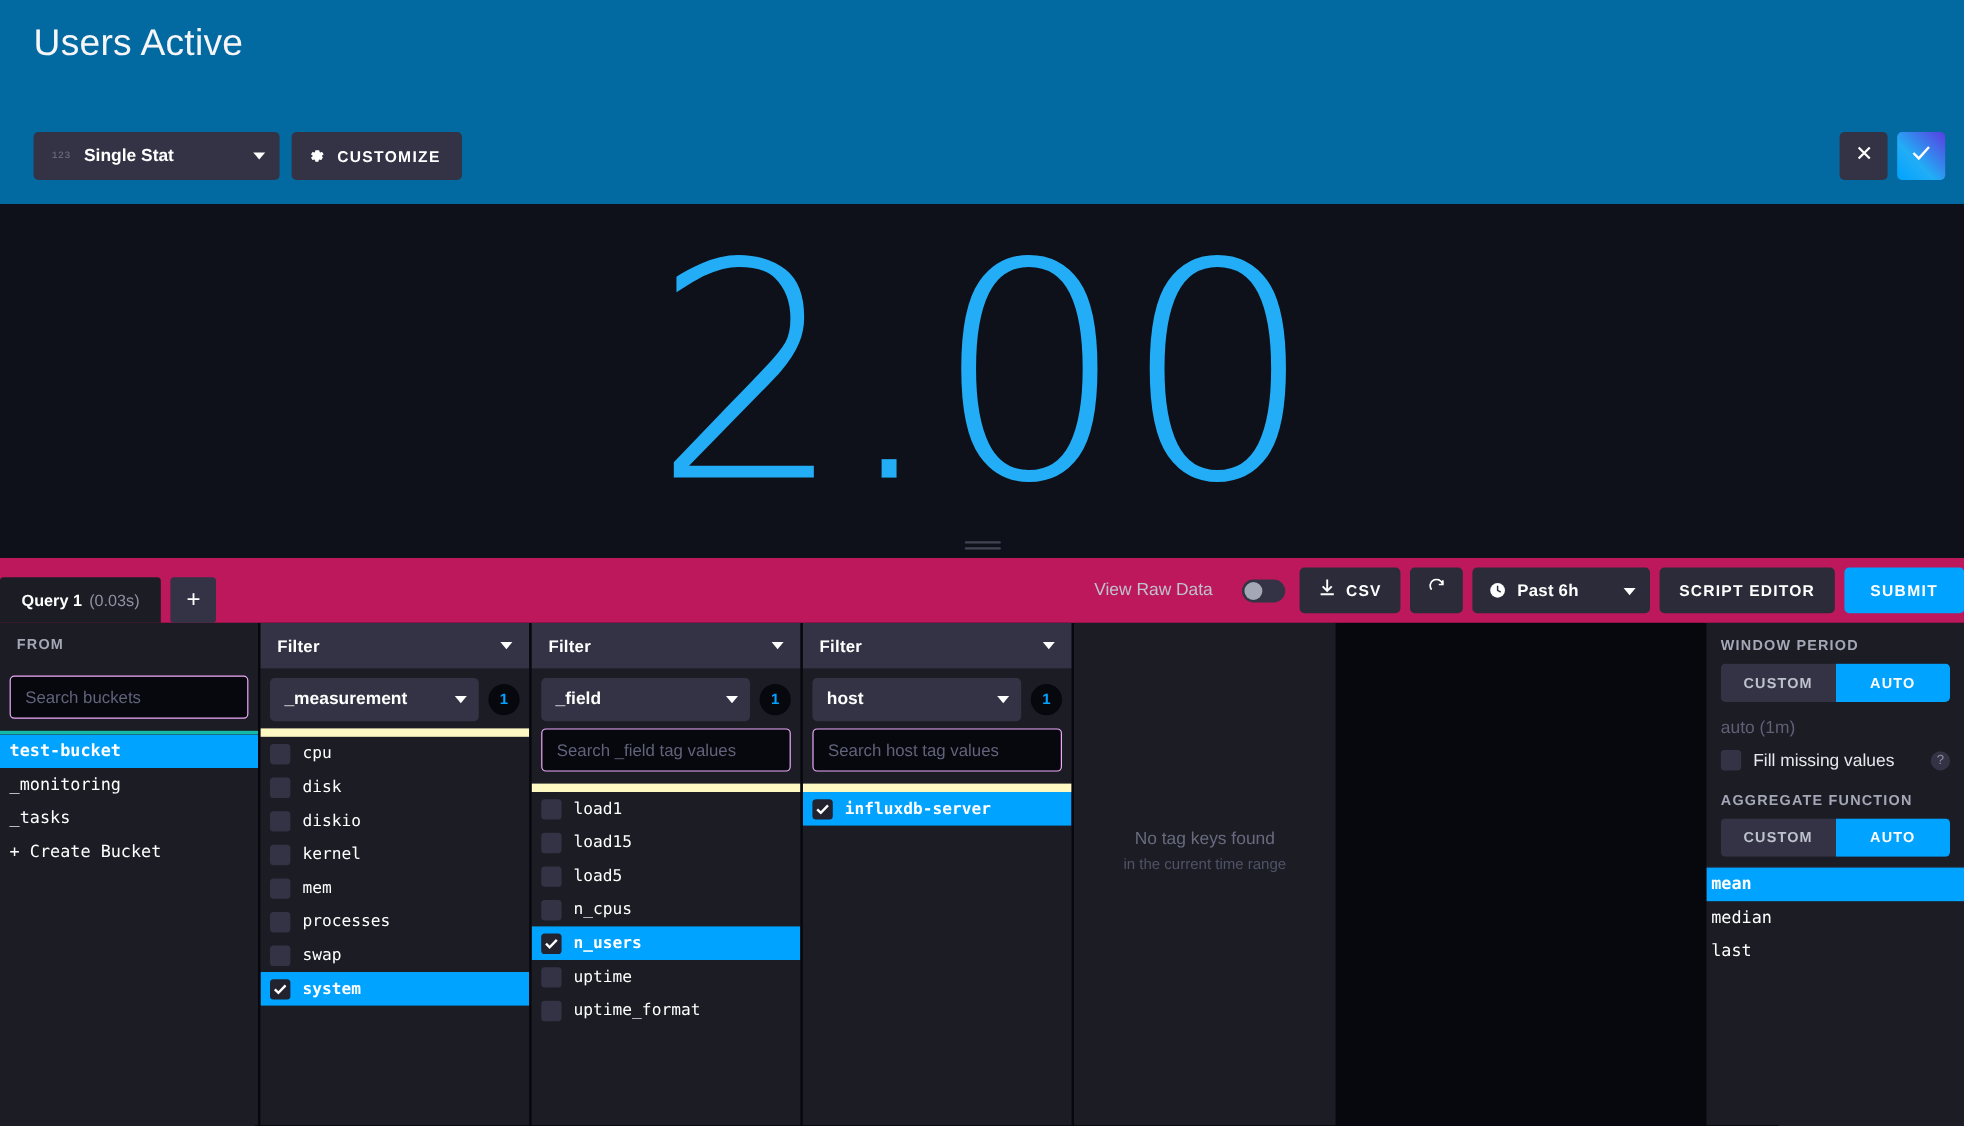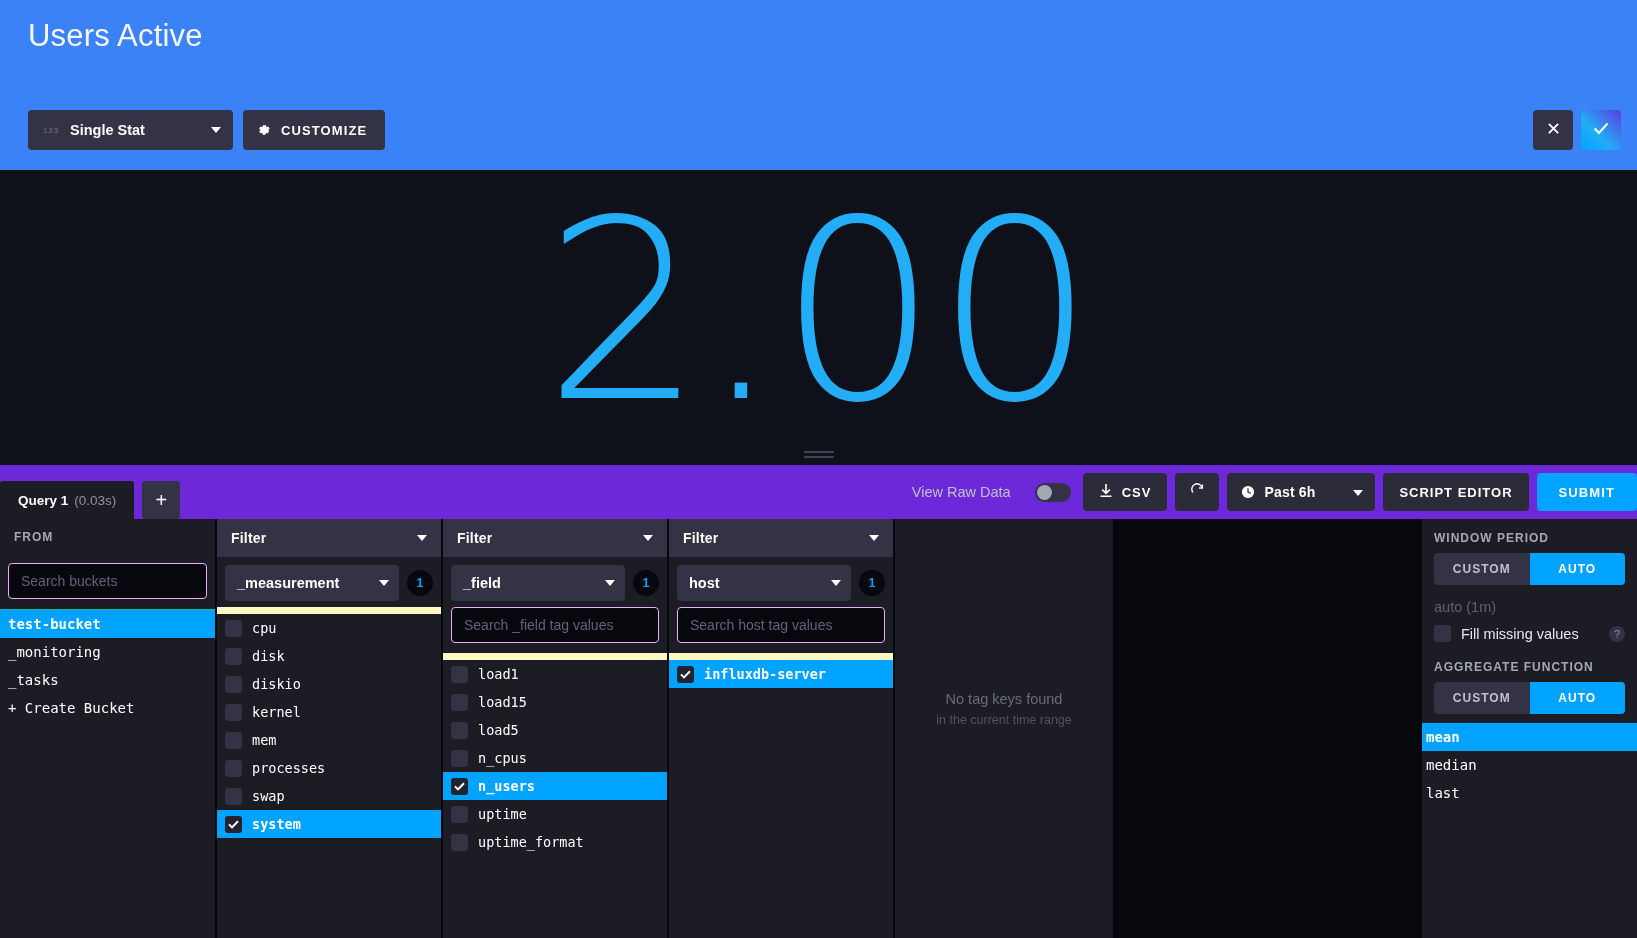--- a/index.html
+++ b/index.html
@@ -6,21 +6,21 @@
   html, body {
     width: 1637px; height: 938px;
     background: #07070e;
     font-family: "Liberation Sans", sans-serif;
     color: #ffffff;
     overflow: hidden;
   }
   .app { position: relative; width: 1637px; height: 938px; display: flex; flex-direction: column; }
 
   
-  .header { height: 170px; background: #3b82f6; position: relative; flex: 0 0 170px; text-decoration: underline; }
+  .header { height: 170px; background: #0369a1; position: relative; flex: 0 0 170px; text-decoration: underline; }
   .page-title {
     position: absolute; left: 28px; top: 18px;
     font-size: 31px; font-weight: 400; color: #f6f6f8; letter-spacing: .2px;
   }
   .ctrl-row { position: absolute; left: 28px; top: 110px; display: flex; gap: 10px; }
   .viz-select {
     width: 205px; height: 40px; background: #333345; border-radius: 4px;
     display: flex; align-items: center; padding: 0 12px; cursor: pointer; position: relative;
   }
   .viz-select .mini-icon {
@@ -64,21 +64,21 @@
     transform: translateY(-6px);
   }
   .drag-handle {
     position: absolute; bottom: 6px; left: 50%; transform: translateX(-50%);
     width: 30px; height: 8px; display: flex; flex-direction: column; gap: 3px; cursor: ns-resize;
   }
   .drag-handle i { display:block; height: 2px; background: #434453; border-radius: 1px; }
 
   
   .query-bar {
-    flex: 0 0 54px; background: #6d28d9; display: flex; align-items: flex-start;
+    flex: 0 0 54px; background: #be185d; display: flex; align-items: flex-start;
     padding: 0 0 0 0; position: relative;
   }
   .qb-left { display: flex; align-items: flex-end; height: 100%; padding-left: 0; gap: 4px; }
   .query-tab {
     height: 38px; background: #1c1c25; border-radius: 3px 3px 0 0;
     display: flex; align-items: center; padding: 0 18px; gap: 6px; cursor: pointer;
     margin-bottom: 0;
   }
   .query-tab .nm { font-size: 13.5px; font-weight: 700; color: #ffffff; }
   .query-tab .tm { font-size: 13.5px; font-weight: 400; color: #8e91a1; }
@@ -166,21 +166,21 @@
   }
   .list-item.selected { background: #00A3FF; color: #ffffff; font-weight: 700; }
   .cb {
     width: 17px; height: 17px; border-radius: 3px; background: #333345; flex: 0 0 17px;
     display: flex; align-items: center; justify-content: center;
   }
   .list-item.selected .cb { background: #232330; }
   .cb svg { display: none; }
   .list-item.selected .cb svg { display: block; }
 
-  .bucket-list { flex: 1 1 auto; overflow: hidden; border-top: 1px solid #14b8a6; }
+  .bucket-list { flex: 1 1 auto; overflow: hidden; border-top: 3px solid #14b8a6; }
   .bucket-item {
     height: 28px; display: flex; align-items: center; padding: 0 8px;
     font-family: "DejaVu Sans Mono", "Liberation Mono", monospace;
     font-size: 14px; color: #ffffff; cursor: pointer;
   }
   .bucket-item.selected { background: #00A3FF; font-weight: 700; }
   .bucket-item.create { color: #ffffff; }
 
   .empty-msg {
     flex: 1 1 auto; display: flex; flex-direction: column; align-items: center;

